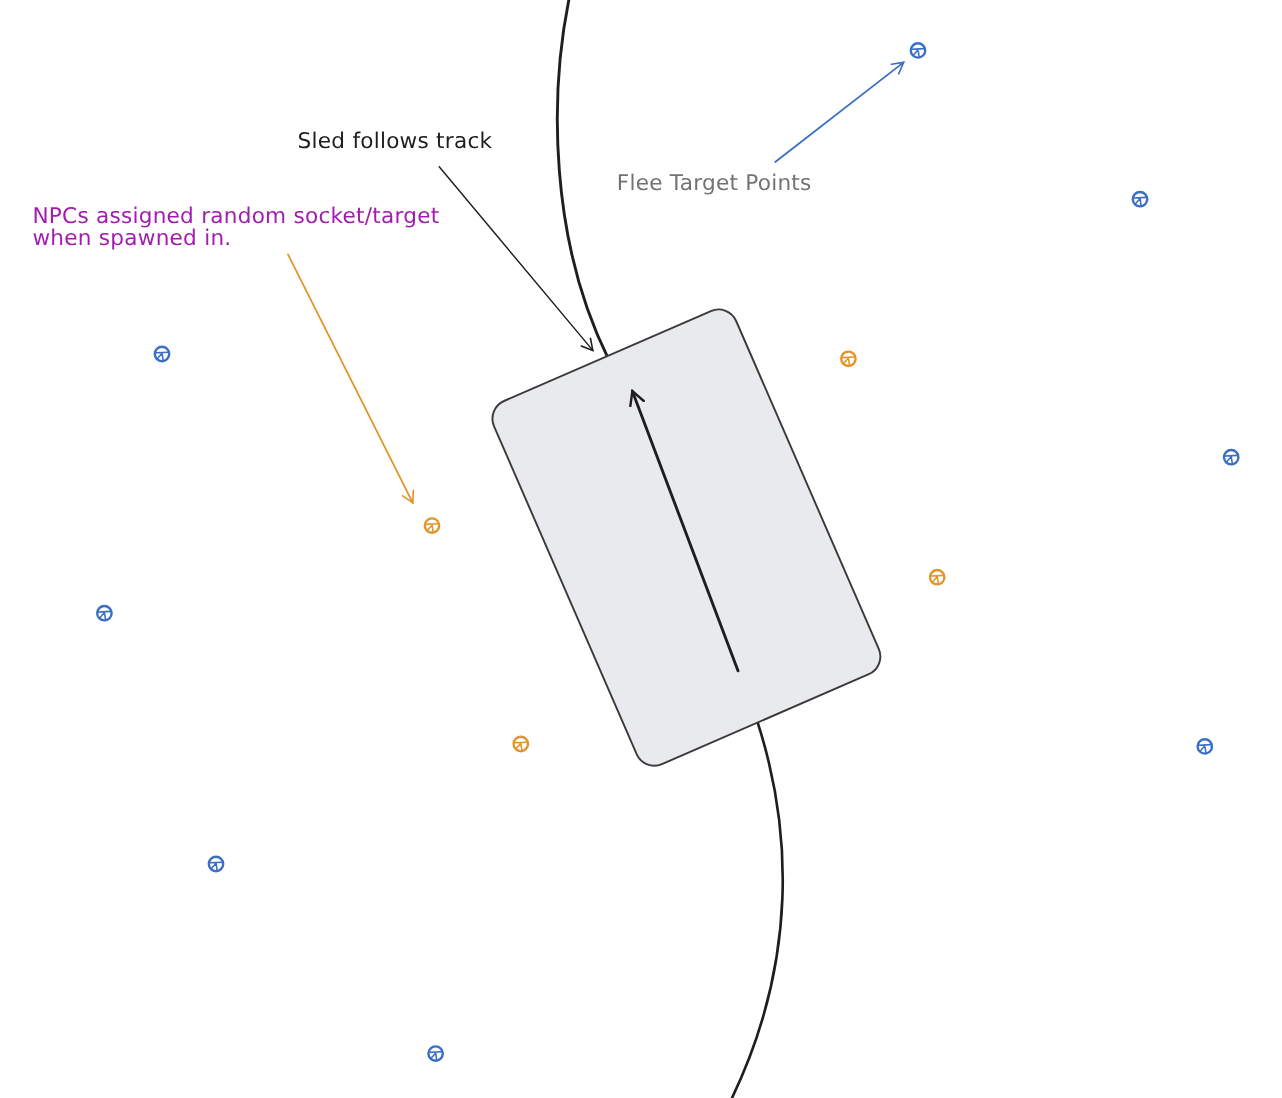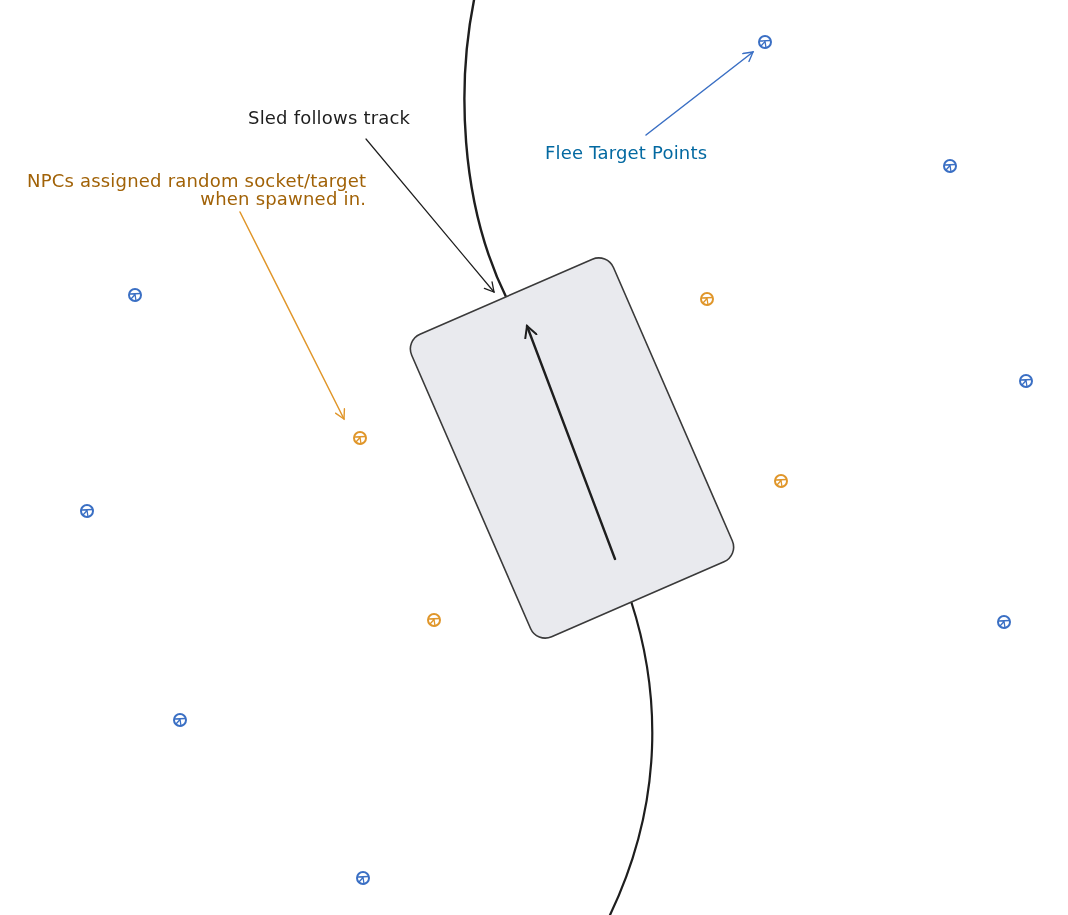--- a/index.html
+++ b/index.html
@@ -23,22 +23,22 @@
     }
     .label {
       position: absolute;
       font-family: "DejaVu Sans", sans-serif;
       font-size: 18px;
       line-height: 18px;
       white-space: pre;
       letter-spacing: 0.2px;
     }
     .label-black { color: #1e1e1e; }
-    .label-blue { color: #0369a1; margin-left: 31px; }
-    .label-orange { color: #a16207; text-align: right; }
+    .label-blue { color: #737373; }
+    .label-orange { color: #a21caf; }
   </style>
 </head>
 <body>
 
 <svg id="canvas" viewBox="0 0 1068 915" xmlns="http://www.w3.org/2000/svg">
   <defs>
     <marker id="arrow-black" viewBox="0 0 12 12" refX="10" refY="6" markerWidth="12" markerHeight="12" orient="auto-start-reverse" markerUnits="userSpaceOnUse">
       <path d="M1,1 L10,6 L1,11" fill="none" stroke="#1e1e1e" stroke-width="1.3" stroke-linecap="round"></path>
     </marker>
     <marker id="arrow-blue" viewBox="0 0 12 12" refX="10" refY="6" markerWidth="12" markerHeight="12" orient="auto-start-reverse" markerUnits="userSpaceOnUse">

